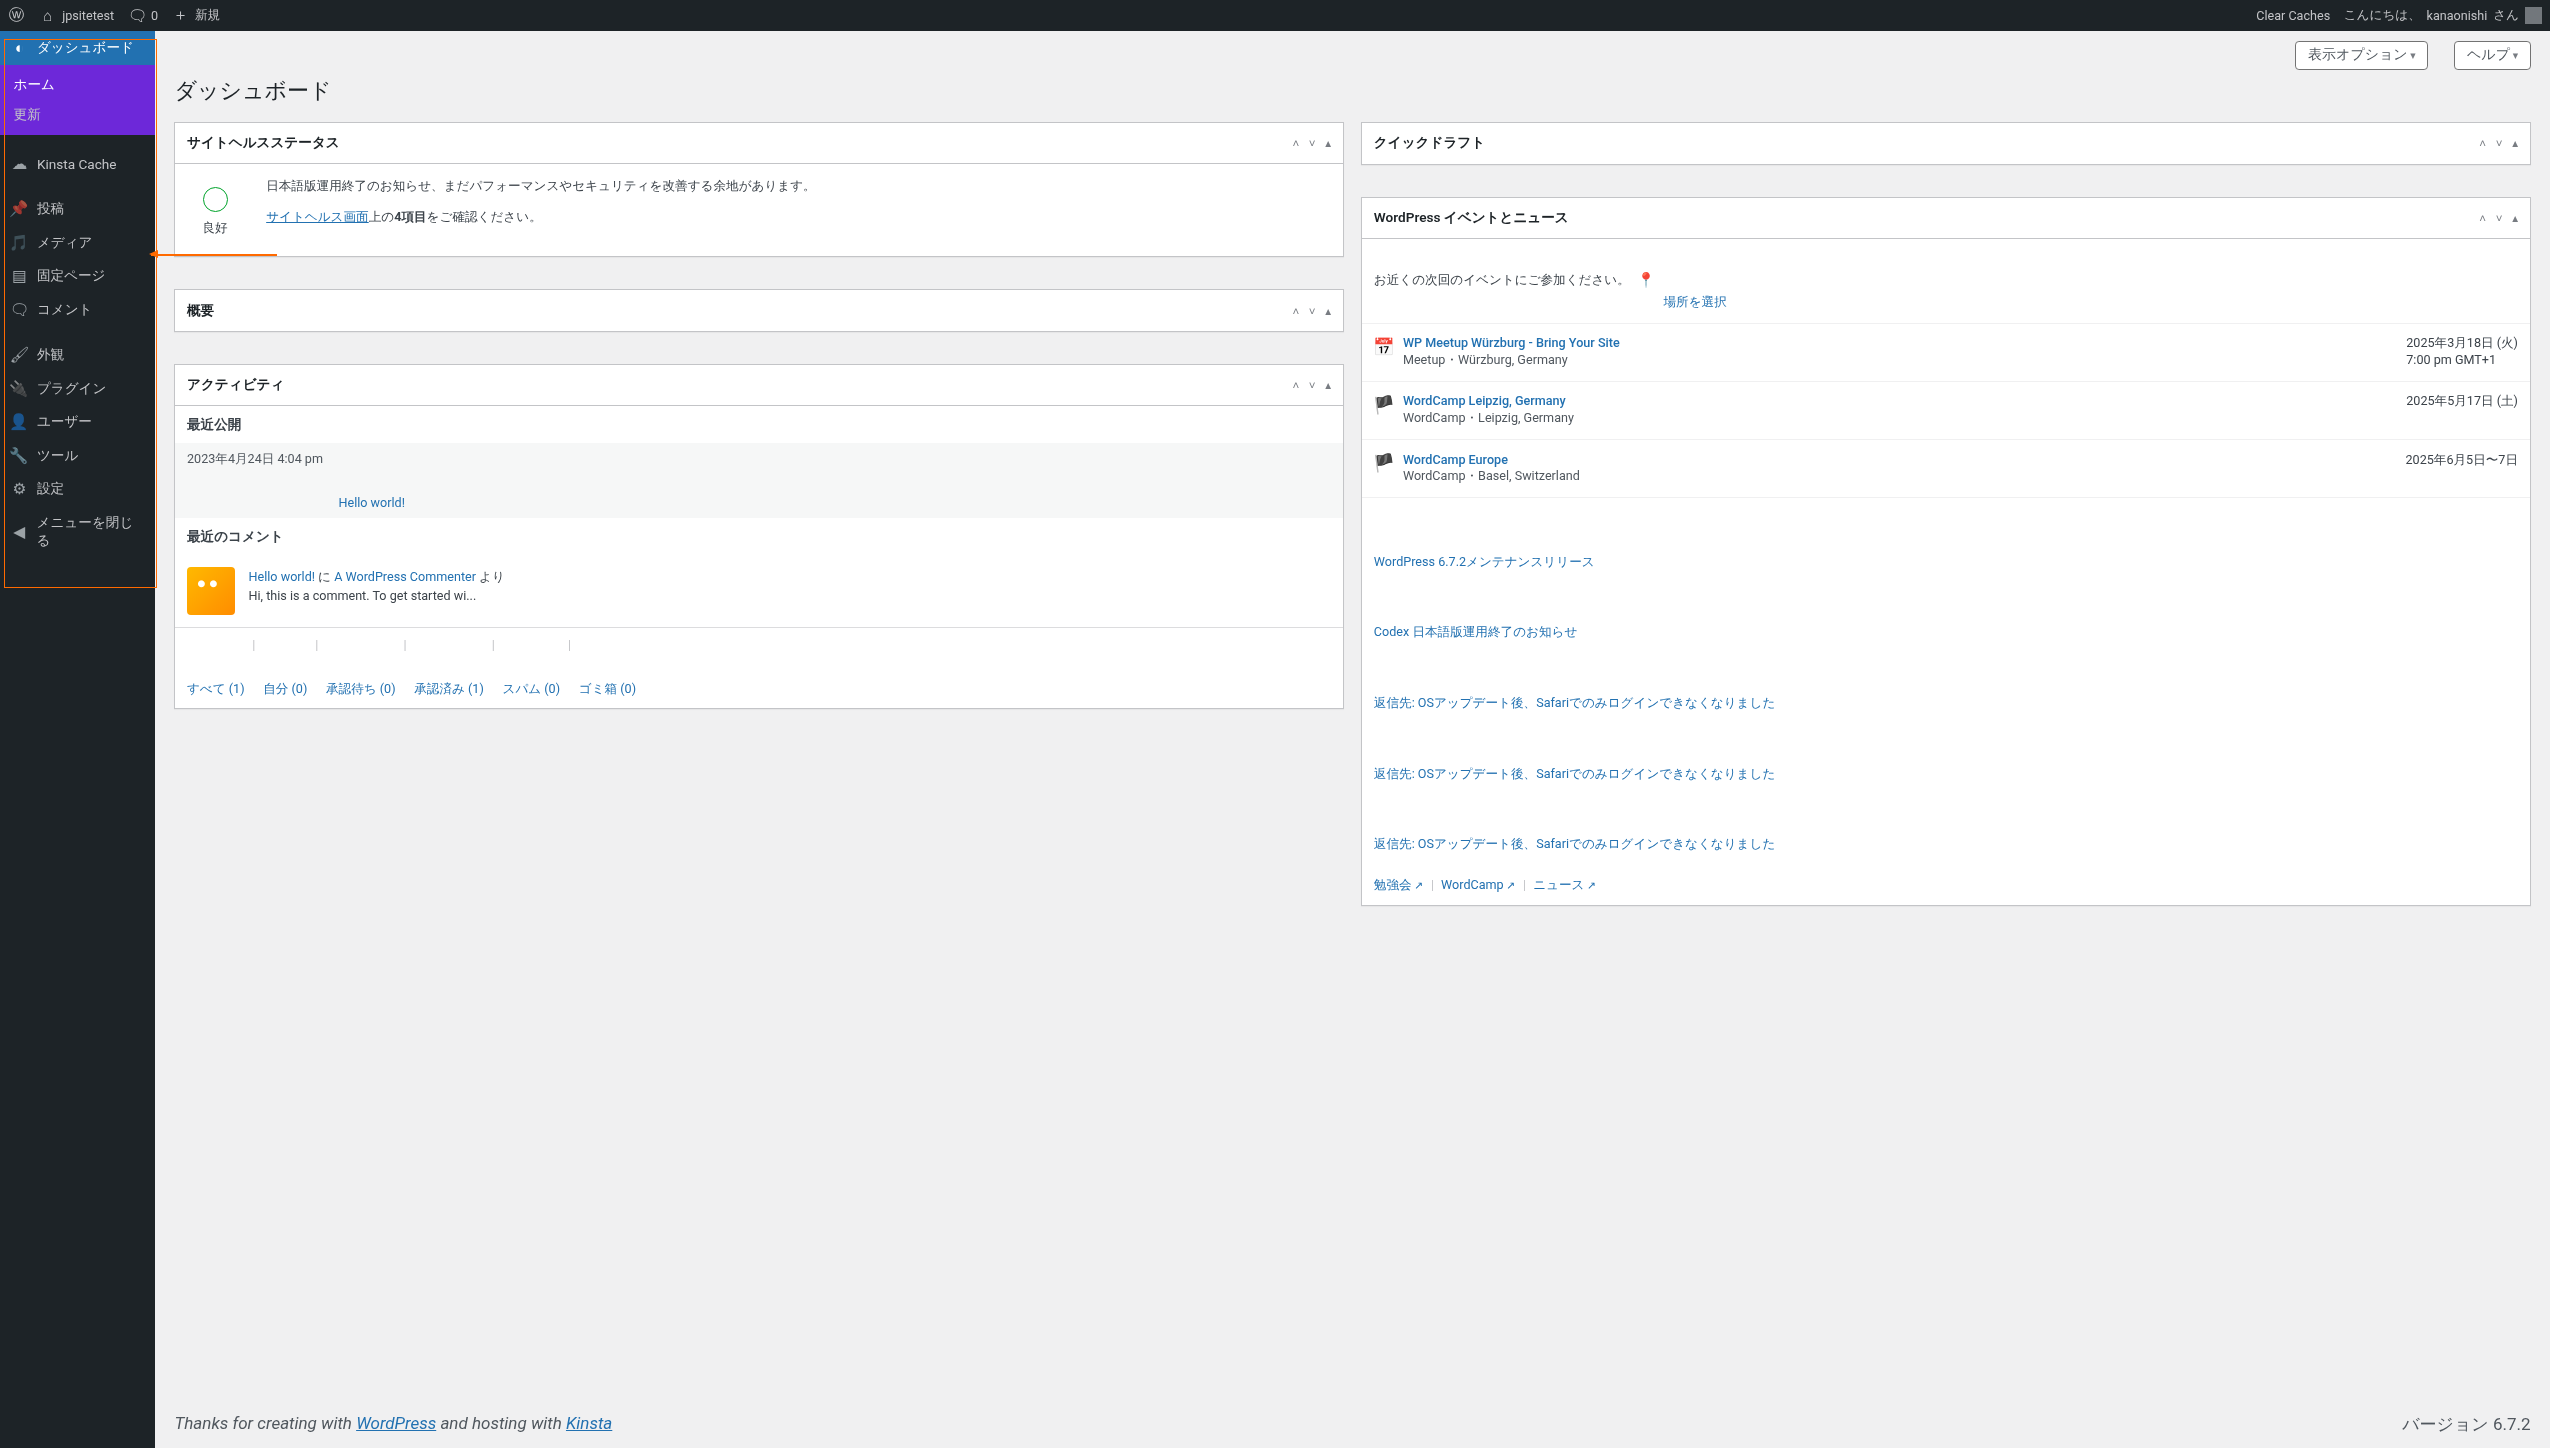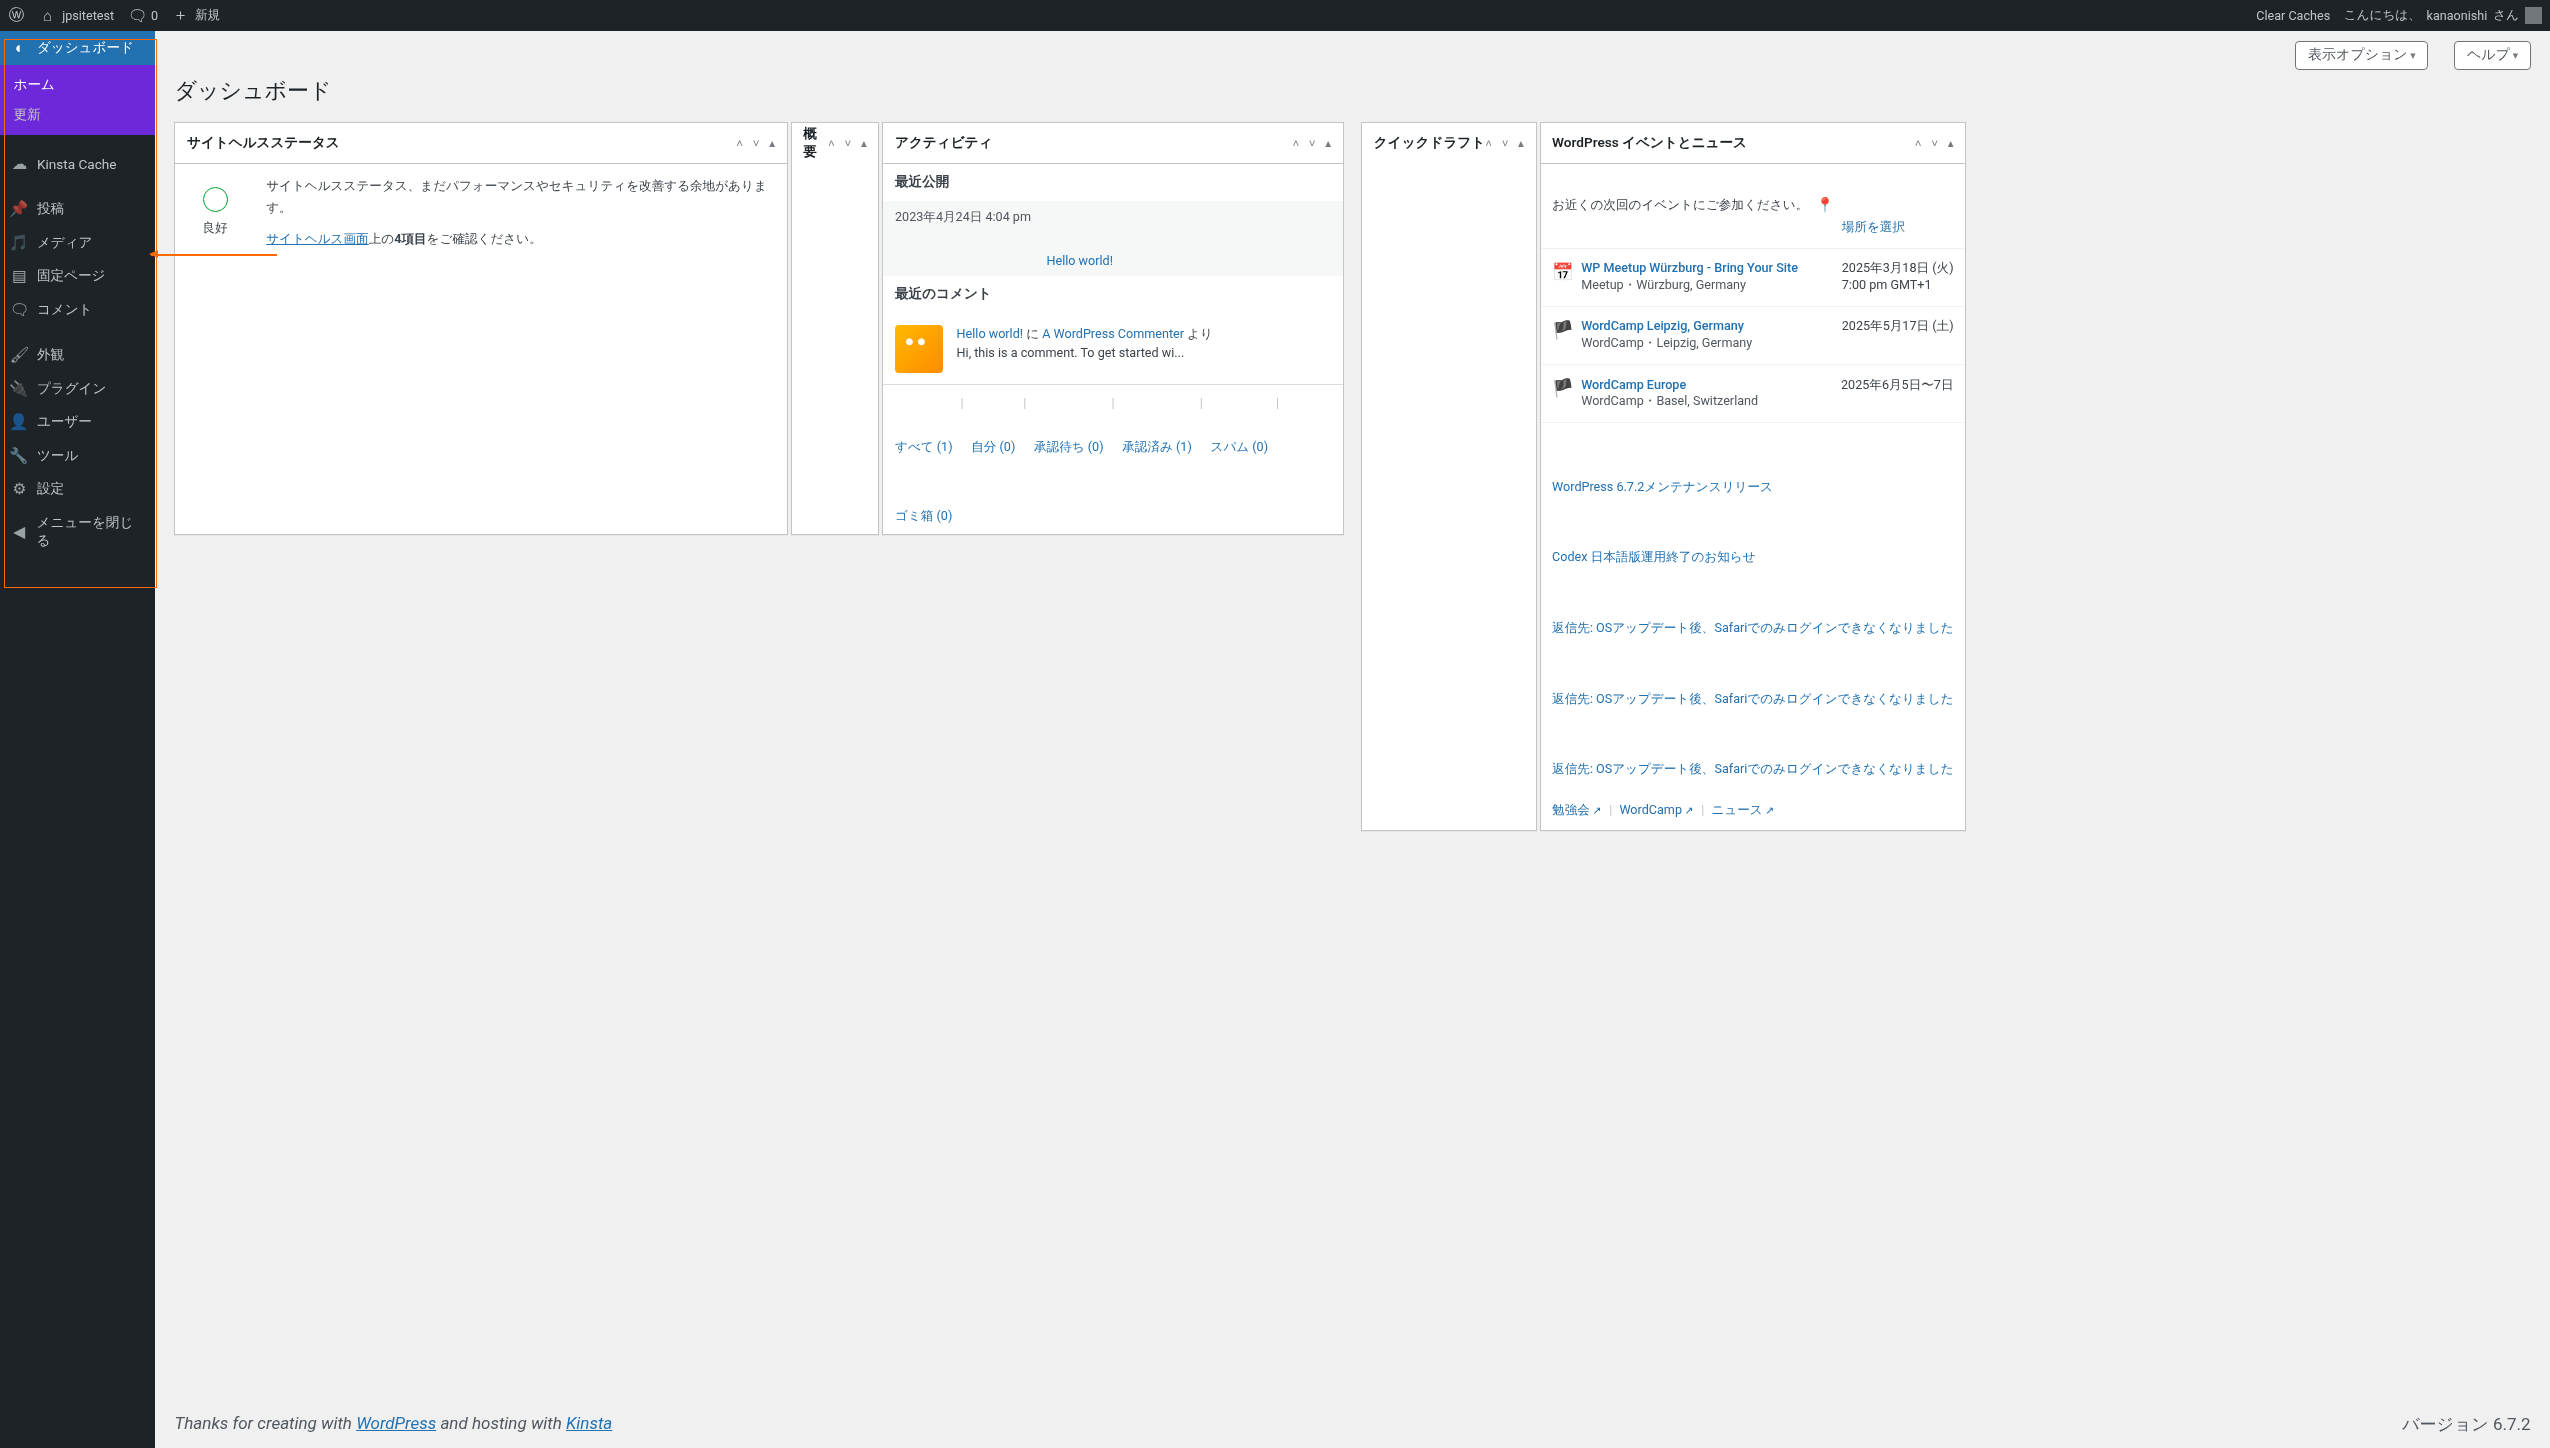--- a/index.html
+++ b/index.html
@@ -32,21 +32,21 @@
 .arrow-annot { position: absolute; top: 223px; left: -3.9px; width: 126px; height: 1.9px; background: #ff6a00; }
 .arrow-annot::before { content: ""; position: absolute; left: -5.8px; top: -3.9px; border: 4.8px solid transparent; border-right: 9.7px solid #ff6a00; }
 
 .screen-meta { text-align: right; margin-bottom: 5.8px; }
 .screen-meta .btn { display: inline-block; background: #fff; border: 1px solid #737373; border-radius: 3.9px; padding: 4.8px 11.6px; font-size: 14px; color: #50575e; cursor: pointer; margin-left: 23px; }
 .screen-meta .btn::after { content: " ▾"; color: #787c82; font-size: 10.7px; }
 
 h1.page-title { font-size: 22px; font-weight: 400; color: #1d2327; margin: 0 0 15.5px; }
 
 .dash-columns { display: flex; gap: 17.5px; align-items: flex-start; }
-.col { flex: 1; display: flex; gap: 3px; }
+.col { flex: 1; display: flex; flex-direction: column; gap: 32px; }
 
 .postbox { background: #fff; border: 1px solid #c3c4c7; box-shadow: 0 1px 1px rgba(0,0,0,.04); }
 .postbox-header { display: flex; align-items: center; justify-content: space-between; border-bottom: 1px solid #c3c4c7; padding: 0 11.6px; height: 41px; }
 .postbox-header h2 { font-size: 13.6px; font-weight: 600; color: #1d2327; }
 .handle-actions { display: flex; gap: 9.7px; color: #787c82; }
 .handle-actions span { cursor: pointer; font-size: 11.6px; }
 .postbox .inside { padding: 11.6px; font-size: 12.6px; }
 
 
 .site-health-body { display: flex; gap: 23px; align-items: flex-start; }
@@ -198,21 +198,21 @@
               <span>˅</span>
               <span>▴</span>
             </div>
           </div>
           <div class="inside site-health-body">
             <div class="sh-indicator">
               <div class="sh-circle"></div>
               <div class="sh-label">良好</div>
             </div>
             <div class="sh-text">
-              <p>サイトヘルスステータス、まだパフォーマンスやセキュリティを改善する余地があります。</p>
+              <p>日本語版運用終了のお知らせ、まだパフォーマンスやセキュリティを改善する余地があります。</p>
               <p style="margin-top:9.7px">
                 <a href="#" style="text-decoration:underline">サイトヘルス画面</a><span>上の</span><b>4項目</b><span>をご確認ください。</span>
               </p>
             </div>
           </div>
         </div>
 
         <div class="postbox">
           <div class="postbox-header" style="border-bottom:none">
             <h2>概要</h2>

